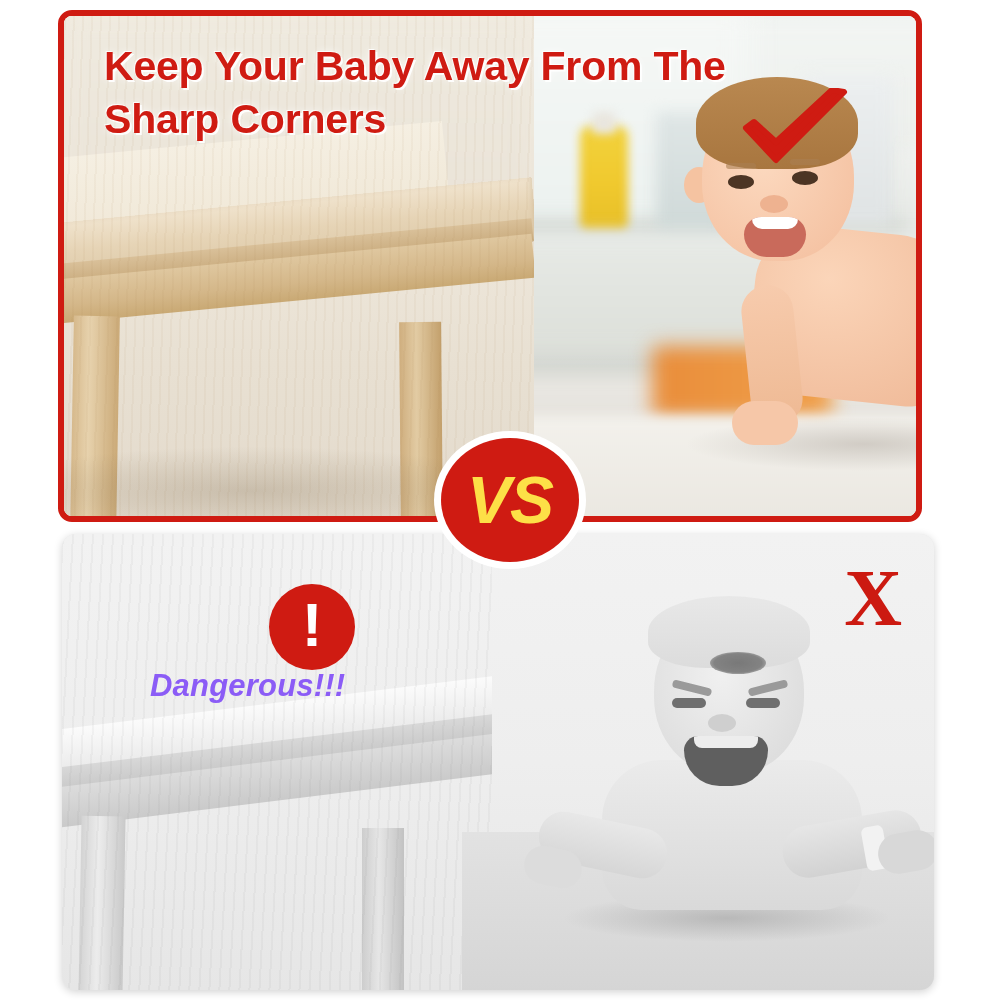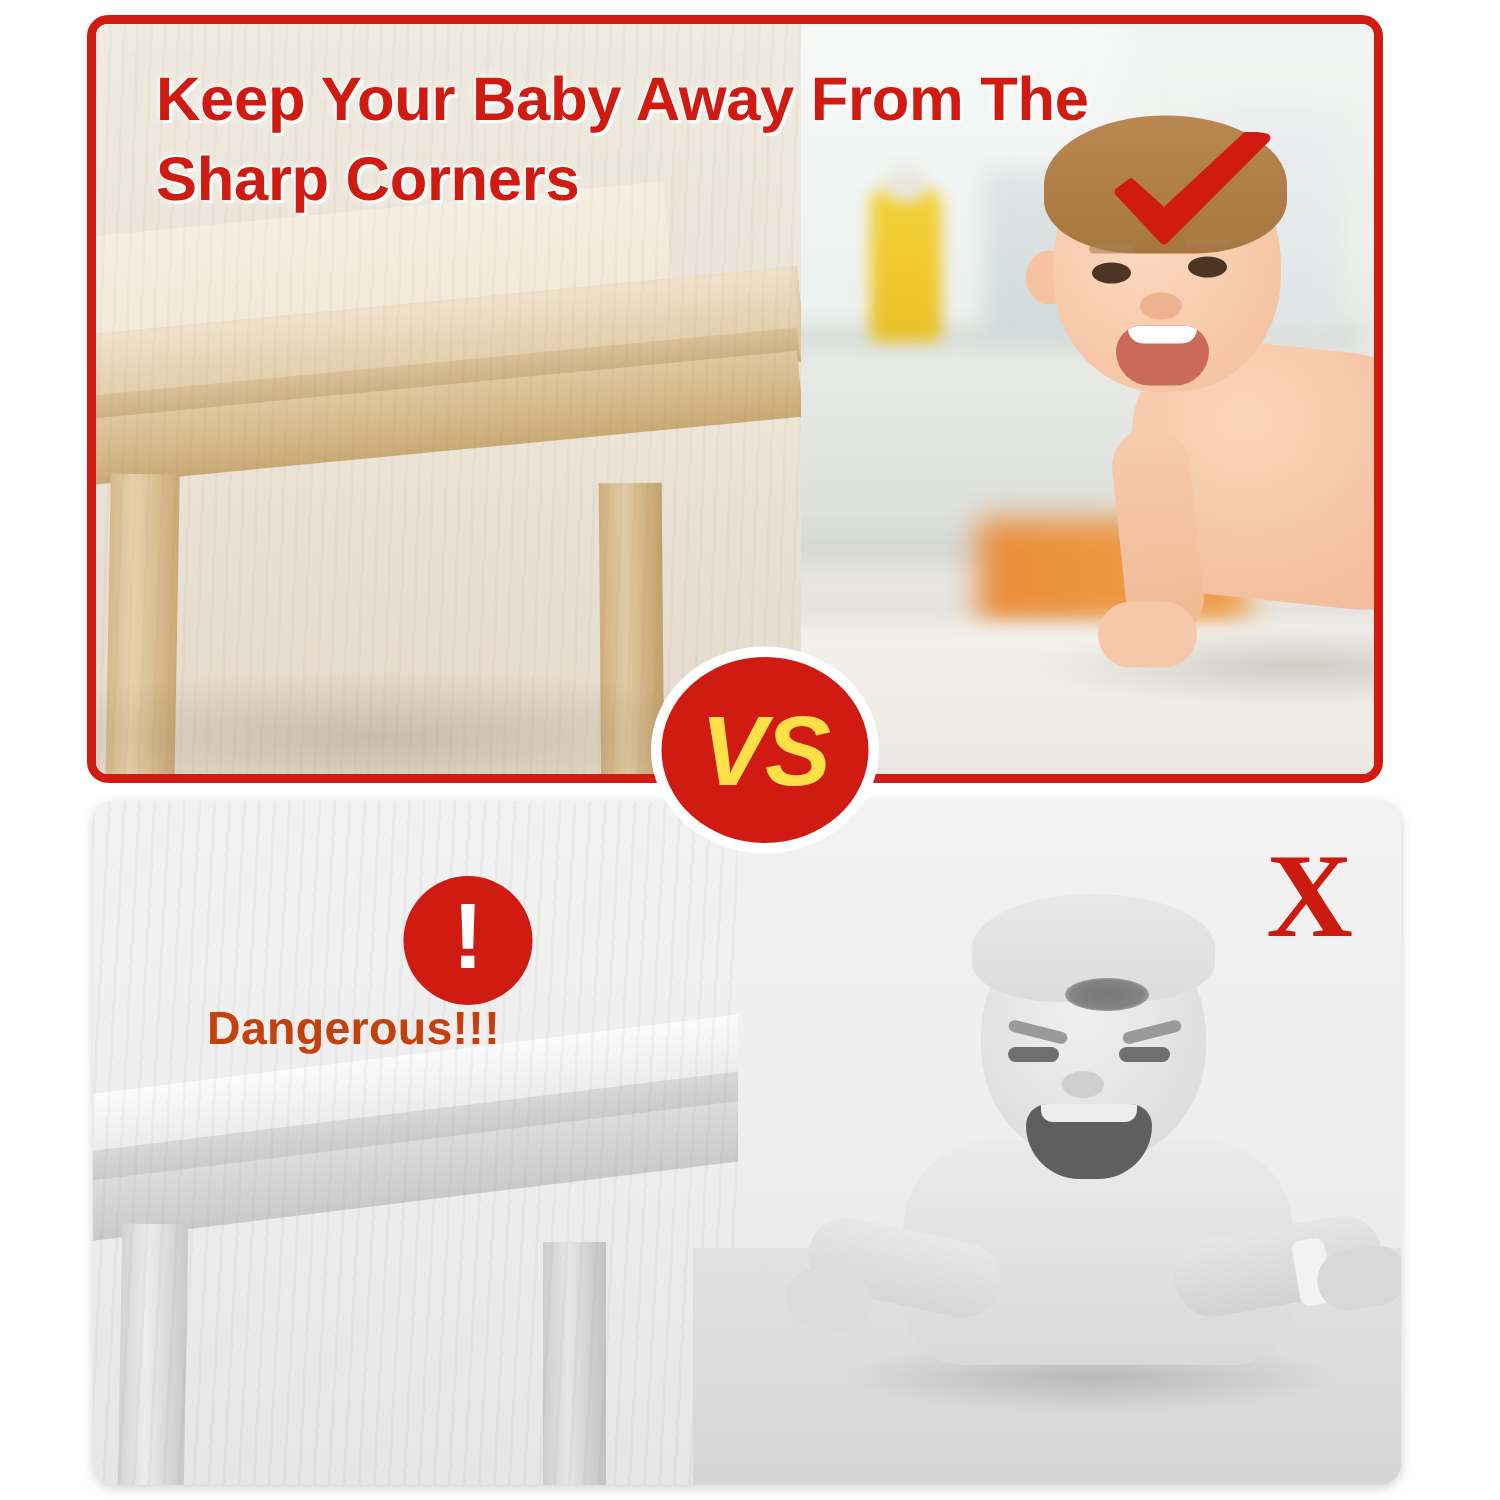--- a/index.html
+++ b/index.html
@@ -629,26 +629,27 @@
   .warn-icon span {
     color: #ffffff;
     font-size: 62px;
     font-weight: bold;
     line-height: 1;
     margin-top: -4px;
   }
 
   .danger-text {
     position: absolute;
-    left: 76px;
+    left: 88px;
     top: 134px;
     font-size: 31px;
     font-weight: bold;
-    color: #c2410c;
+    color: #8b5cf6;
     letter-spacing: 0.2px;
+    font-style: italic;
   }
 
   .x-mark {
     position: absolute;
     right: 32px;
     top: 24px;
     font-size: 80px;
     font-weight: bold;
     color: #cc1a11;
     line-height: 1;

